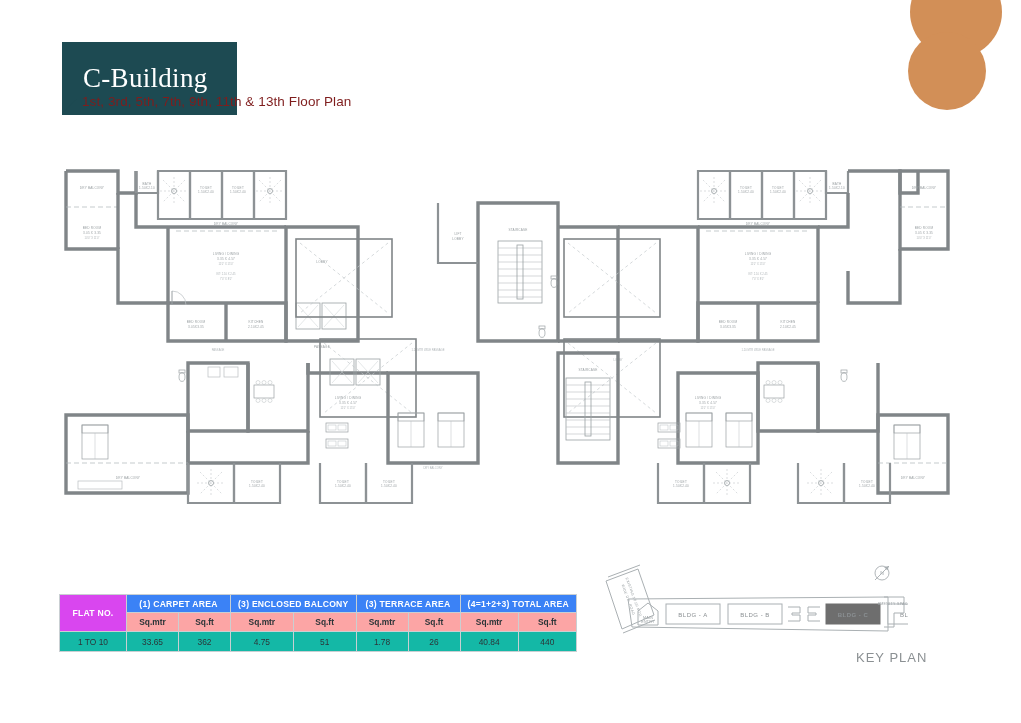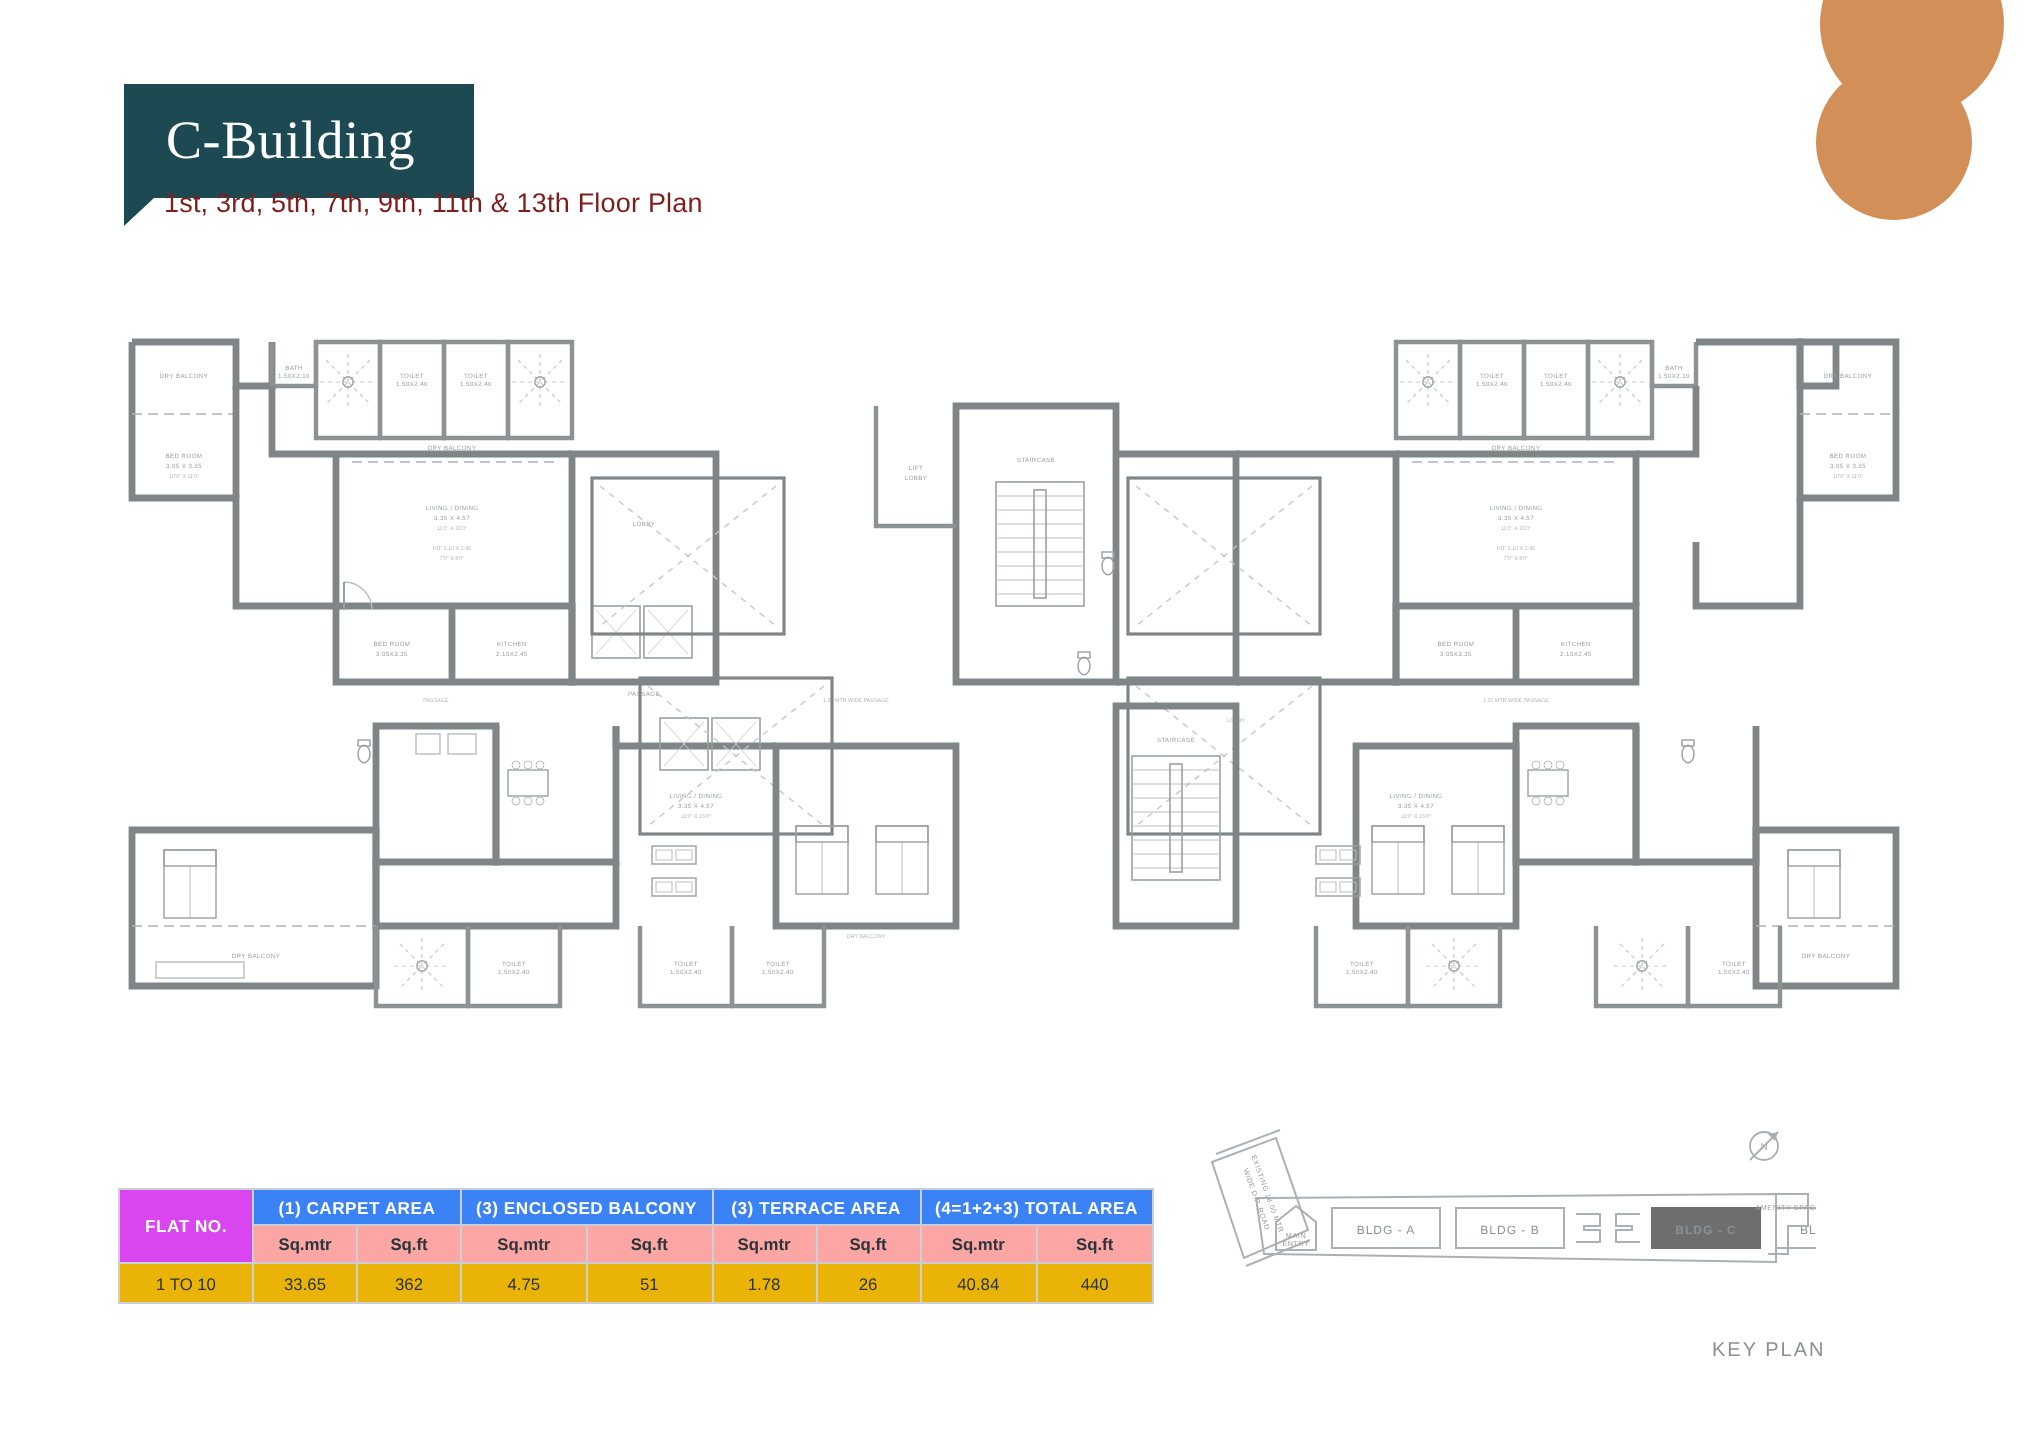--- a/index.html
+++ b/index.html
@@ -14,21 +14,21 @@
   .deco-circle {
     position: absolute; border-radius: 50%;
     background: #d28f57;
   }
   #deco-circle-top { left: 910px; top: -34px; width: 92px; height: 92px; }
   #deco-circle-bottom { left: 908px; top: 32px; width: 78px; height: 78px; }
 
   
   #header-banner {
     position: absolute; left: 62px; top: 42px;
-    width: 175px; height: 57px;
+    width: 175px; height: 73px;
     background: #1d4a52;
     display: flex; align-items: center;
   }
   #header-banner-title {
     color: #ffffff;
     font-family: "Liberation Serif", serif;
     font-size: 27px; font-weight: 400;
     letter-spacing: .3px;
     padding-left: 21px;
   }
@@ -75,32 +75,32 @@
     font-size: 8.6px; font-weight: bold;
     letter-spacing: .25px;
     width: 64px; border-color: #1d4a52;
   }
   th.unit-head {
     background: #fca5a5; color: #2c3538;
     font-weight: bold; font-size: 8.4px;
     height: 16px; width: 49px;
   }
   td.cell {
-    background: #eab308; color: #2c3538;
+    background: #14b8a6; color: #2c3538;
     height: 17px; font-size: 8.4px;
   }
 
   
   #keyplan-area {
     position: absolute; left: 588px; top: 563px;
     width: 320px; height: 100px;
   }
   #keyplan-label {
     position: absolute; left: 856px; top: 650px;
-    font-size: 10px; color: #8b9093; letter-spacing: 1px; margin-top: 20px;
+    font-size: 13px; color: #8b9093; letter-spacing: 1px;
   }
 </style>
 </head>
 <body>
 
 <div class="deco-circle" id="deco-circle-top"></div>
 <div class="deco-circle" id="deco-circle-bottom"></div>
 
 <div id="header-banner">
   <span id="header-banner-title">C-Building</span>

